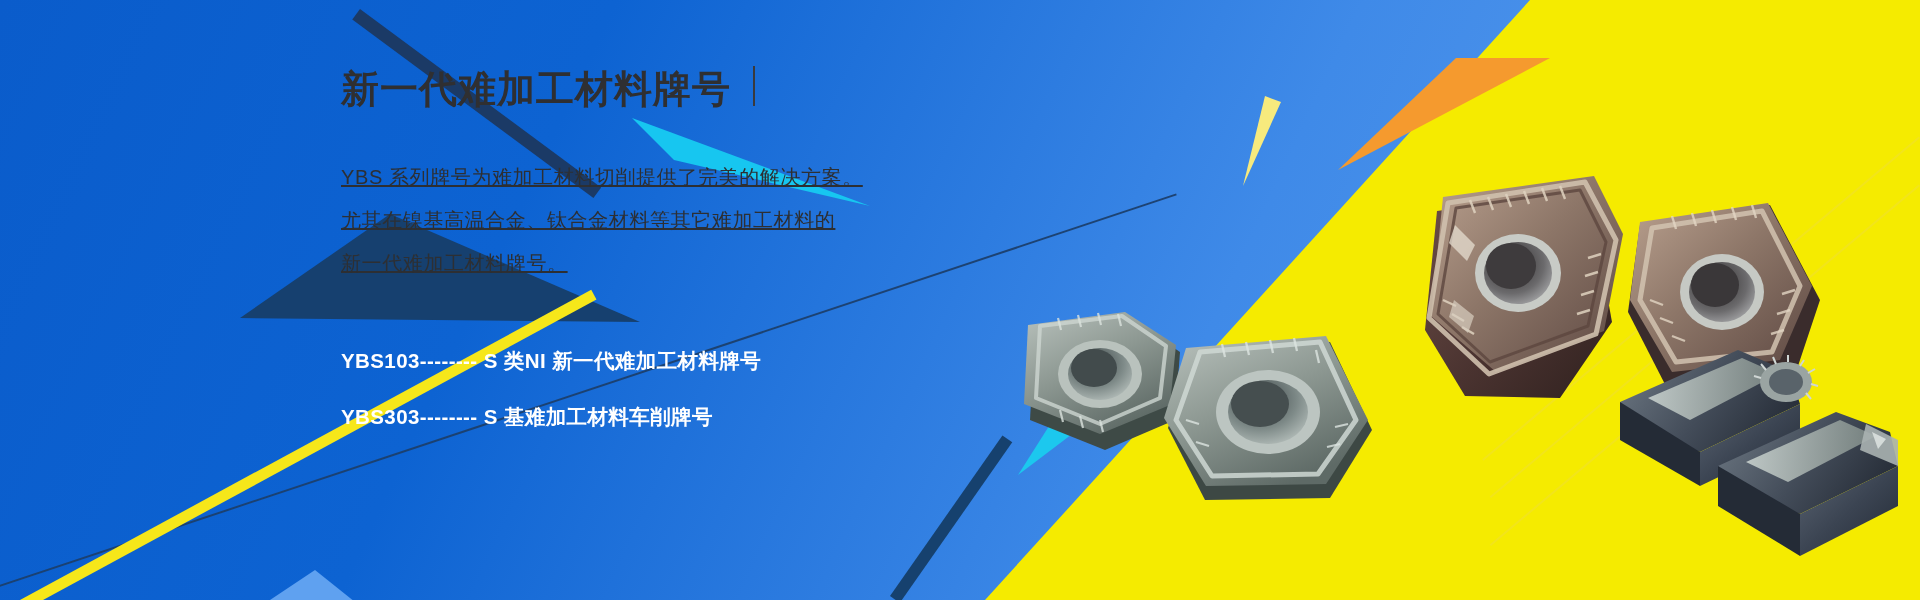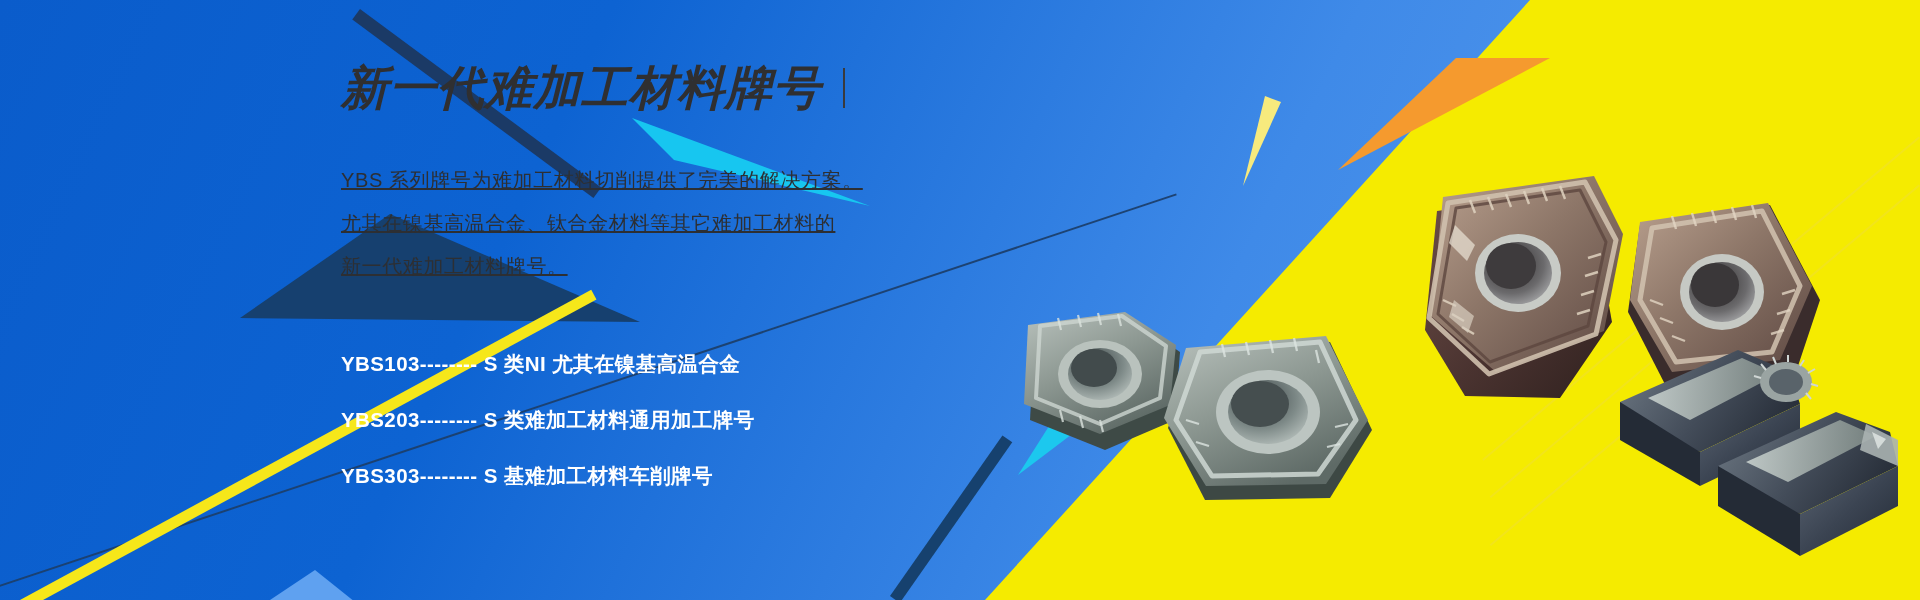--- a/index.html
+++ b/index.html
@@ -128,25 +128,24 @@
     position:absolute;
     left:341px; top:62px;
     width:900px;
   }
   .headline {
     display:flex; align-items:baseline;
     color:#2f2f31;
     white-space:nowrap;
   }
   .headline .h-cn {
-    font-size:47px;
+    font-size:38px;
     font-weight:700;
     letter-spacing:1px;
     line-height:1.1;
-    font-style:italic;
   }
   .headline .h-divider {
     display:inline-block;
     width:2px; height:40px;
     background:#3a3a3c;
     margin:0 16px 0 22px;
     position:relative; top:4px;
   }
   .headline .h-ybs {
     font-size:36px;
@@ -385,19 +384,18 @@
       <span class="h-divider"></span>
     </div>
 
     <div class="paragraph">
       <div>YBS 系列牌号为难加工材料切削提供了完美的解决方案。</div>
       <div>尤其在镍基高温合金、钛合金材料等其它难加工材料的</div>
       <div>新一代难加工材料牌号。</div>
     </div>
 
     <div class="grades">
-      <div class="grade-row">YBS103-------- S 类NI 尤其在镍基高温合金</div>
-      <div class="grade-row">YBS203-------- S 类难加工材料通用加工牌号</div>
+      <div class="grade-row">YBS103-------- S 类NI 新一代难加工材料牌号</div>
       <div class="grade-row">YBS303-------- S 基难加工材料车削牌号</div>
     </div>
 
   </div>
 </div>
 
 </body></html>

